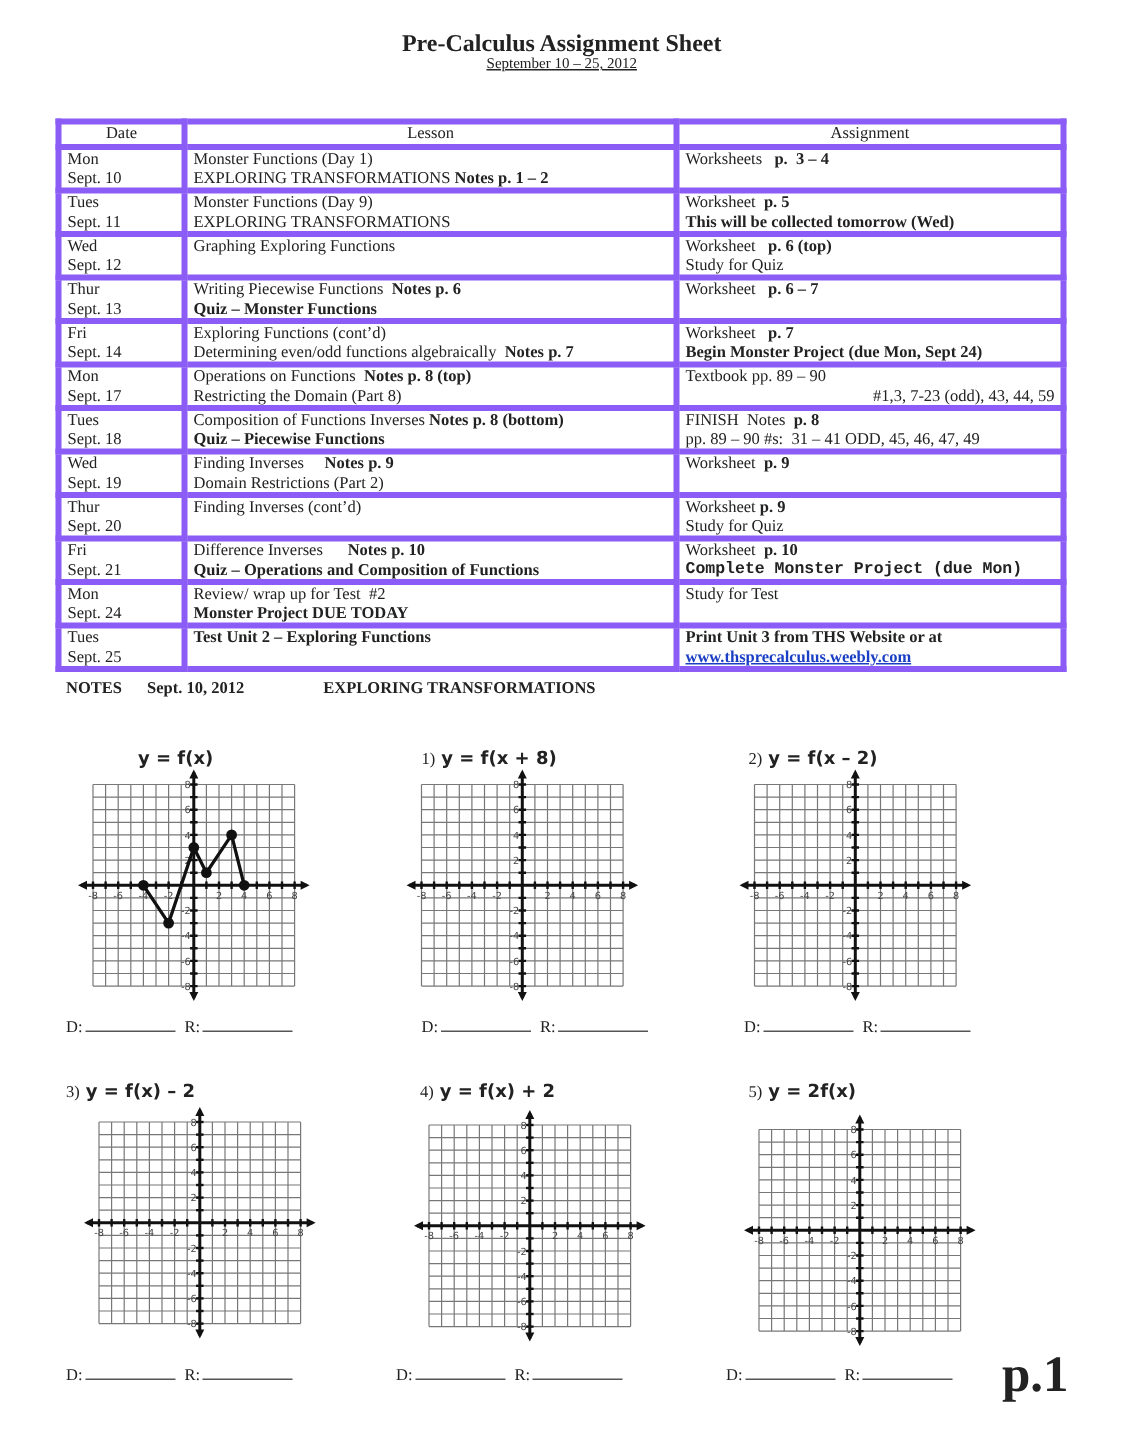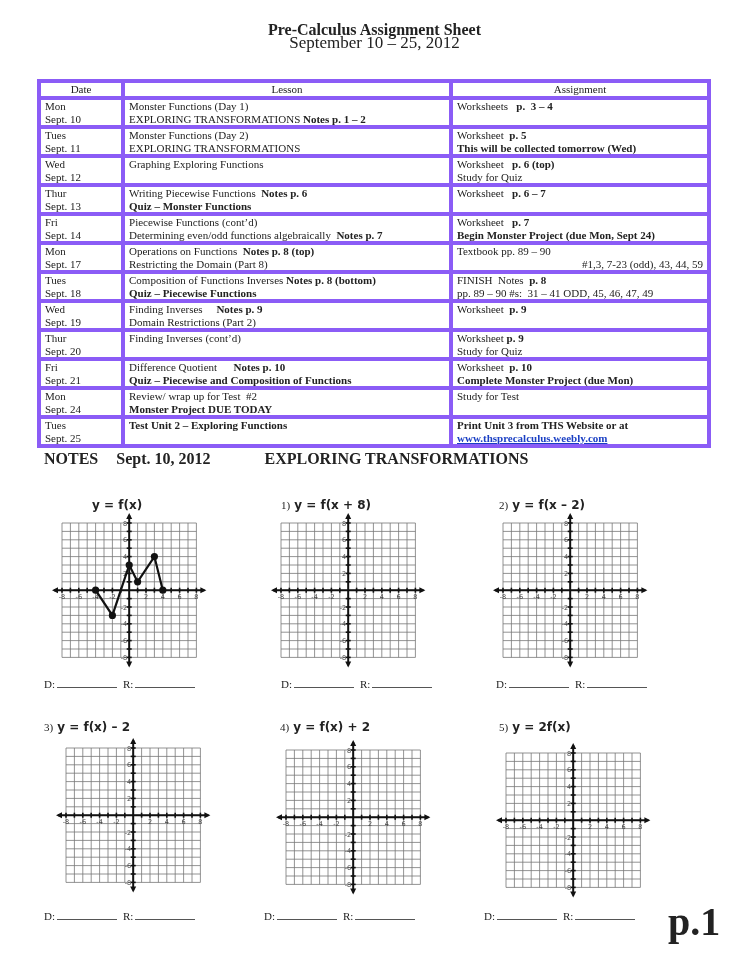--- a/index.html
+++ b/index.html
@@ -1,37 +1,37 @@
 <!DOCTYPE html>
 <html><head>
 <meta charset="utf-8">
 <style>
   * { box-sizing: border-box; margin: 0; padding: 0; }
   html, body { width: 749px; height: 970px; background: #ffffff; overflow: hidden; }
   body { position: relative; font-family: "Liberation Serif", serif; color: #222; font-size: 11px; }
   .hdr { position: absolute; left: 0; width: 749px; text-align: center; line-height: 13px; }
   .hdr .t1, .hdr .t2 { font-weight: bold; font-size: 16px; }
-  .hdr .t3 { font-size: 17px; }
+  .hdr .t3 { font-size: 10px; text-decoration: underline; }
   table.sched { position: absolute; left: 37px; top: 79px; width: 674px; border-collapse: collapse; font-size: 11px; line-height: 12.5px; }
   table.sched td, table.sched th { border: 4px solid #8b5cf6; vertical-align: top; padding: 0 4px; font-weight: normal; }
   table.sched th { text-align: center; height: 14px; line-height: 13px; }
   table.sched tr.row td { height: 25px; }
   .c-date { width: 96px; }
   .c-lesson { width: 343px; }
   .b { font-weight: bold; }
   .link { color: #1a3fc4; text-decoration: underline; font-weight: bold; }
   .indent { padding-left: 125px; display: block; }
-  .notes { position: absolute; left: 44px; top: 453px; font-size: 16px; line-height: 12px; }
+  .notes { position: absolute; left: 44px; top: 453px; font-size: 11px; line-height: 12px; }
   .notes .l1 span { font-weight: bold; }
   .gtitle { position: absolute; font-family: "DejaVu Sans", sans-serif; font-weight: bold; font-size: 12px; }
   .gtitle .num { font-family: "Liberation Serif", serif; font-weight: normal; font-size: 11px; margin-right: 4px; }
   .graph { position: absolute; }
   .dr { position: absolute; font-size: 11px; }
   .dr .blank { display: inline-block; border-bottom: 1px solid #555; width: 60px; height: 10px; vertical-align: baseline; margin: 0 6px 0 2px; }
-  .pagenum { position: absolute; left: 668px; top: 898px; font-size: 40px; font-weight: bold; font-family: "Liberation Serif", serif; }
+  .pagenum { position: absolute; left: 668px; top: 898px; font-size: 34px; font-weight: bold; font-family: "Liberation Serif", serif; }
 </style>
 </head>
 <body>
 
 <div class="hdr" style="top:23px">
   <div class="t1">Pre-Calculus Assignment Sheet</div>
   <div class="t3">September 10 – 25, 2012</div>
 </div>
 
 <table class="sched">
@@ -56,21 +56,21 @@
           <div style="min-height: 12.5px;"><span style="white-space: pre; margin-top: 28px;">Worksheets   </span><span class="b" style="white-space: pre;">p.  3 – 4</span></div>
           <div style="min-height: 12.5px;"></div>
         </td>
       </tr>
       <tr class="row">
         <td>
           <div>Tues</div>
           <div>Sept. 11</div>
         </td>
         <td>
-          <div style="min-height: 12.5px;"><span style="white-space: pre;">Monster Functions (Day 2)</span></div>
+          <div style="min-height: 12.5px;"><span style="white-space: pre;">Monster Functions (Day 9)</span></div>
           <div style="min-height: 12.5px;"><span style="white-space: pre;">EXPLORING TRANSFORMATIONS</span></div>
         </td>
         <td>
           <div style="min-height: 12.5px;"><span style="white-space: pre;">Worksheet  </span><span class="b" style="white-space: pre;">p. 5</span></div>
           <div style="min-height: 12.5px;"><span class="b" style="white-space: pre;">This will be collected tomorrow (Wed)</span></div>
         </td>
       </tr>
       <tr class="row">
         <td>
           <div>Wed</div>
@@ -98,21 +98,21 @@
           <div style="min-height: 12.5px;"><span style="white-space: pre;">Worksheet   </span><span class="b" style="white-space: pre;">p. 6 – 7</span></div>
           <div style="min-height: 12.5px;"></div>
         </td>
       </tr>
       <tr class="row">
         <td>
           <div>Fri</div>
           <div>Sept. 14</div>
         </td>
         <td>
-          <div style="min-height: 12.5px;"><span style="white-space: pre;">Piecewise Functions (cont’d)</span></div>
+          <div style="min-height: 12.5px;"><span style="white-space: pre;">Exploring Functions (cont’d)</span></div>
           <div style="min-height: 12.5px;"><span style="white-space: pre;">Determining even/odd functions algebraically  </span><span class="b" style="white-space: pre;">Notes p. 7</span></div>
         </td>
         <td>
           <div style="min-height: 12.5px;"><span style="white-space: pre;">Worksheet   </span><span class="b" style="white-space: pre;">p. 7</span></div>
           <div style="min-height: 12.5px;"><span class="b" style="white-space: pre;">Begin Monster Project (due Mon, Sept 24)</span></div>
         </td>
       </tr>
       <tr class="row">
         <td>
           <div>Mon</div>
@@ -170,26 +170,26 @@
           <div style="min-height: 12.5px;"><span style="white-space: pre;">Worksheet </span><span class="b" style="white-space: pre;">p. 9</span></div>
           <div style="min-height: 12.5px;"><span style="white-space: pre;">Study for Quiz</span></div>
         </td>
       </tr>
       <tr class="row">
         <td>
           <div>Fri</div>
           <div>Sept. 21</div>
         </td>
         <td>
-          <div style="min-height: 12.5px;"><span style="white-space: pre;">Difference Quotient      </span><span class="b" style="white-space: pre;">Notes p. 10</span></div>
-          <div style="min-height: 12.5px;"><span class="b" style="white-space: pre;">Quiz – Piecewise and Composition of Functions</span></div>
+          <div style="min-height: 12.5px;"><span style="white-space: pre;">Difference Inverses      </span><span class="b" style="white-space: pre;">Notes p. 10</span></div>
+          <div style="min-height: 12.5px;"><span class="b" style="white-space: pre;">Quiz – Operations and Composition of Functions</span></div>
         </td>
         <td>
           <div style="min-height: 12.5px;"><span style="white-space: pre;">Worksheet  </span><span class="b" style="white-space: pre;">p. 10</span></div>
-          <div style="min-height: 12.5px;"><span class="b" style="white-space: pre;">Complete Monster Project (due Mon)</span></div>
+          <div style="min-height: 12.5px; font-family: Liberation Mono, monospace;"><span class="b" style="white-space: pre;">Complete Monster Project (due Mon)</span></div>
         </td>
       </tr>
       <tr class="row">
         <td>
           <div>Mon</div>
           <div>Sept. 24</div>
         </td>
         <td>
           <div style="min-height: 12.5px;"><span style="white-space: pre;">Review/ wrap up for Test  #2</span></div>
           <div style="min-height: 12.5px;"><span class="b" style="white-space: pre;">Monster Project DUE TODAY</span></div>

